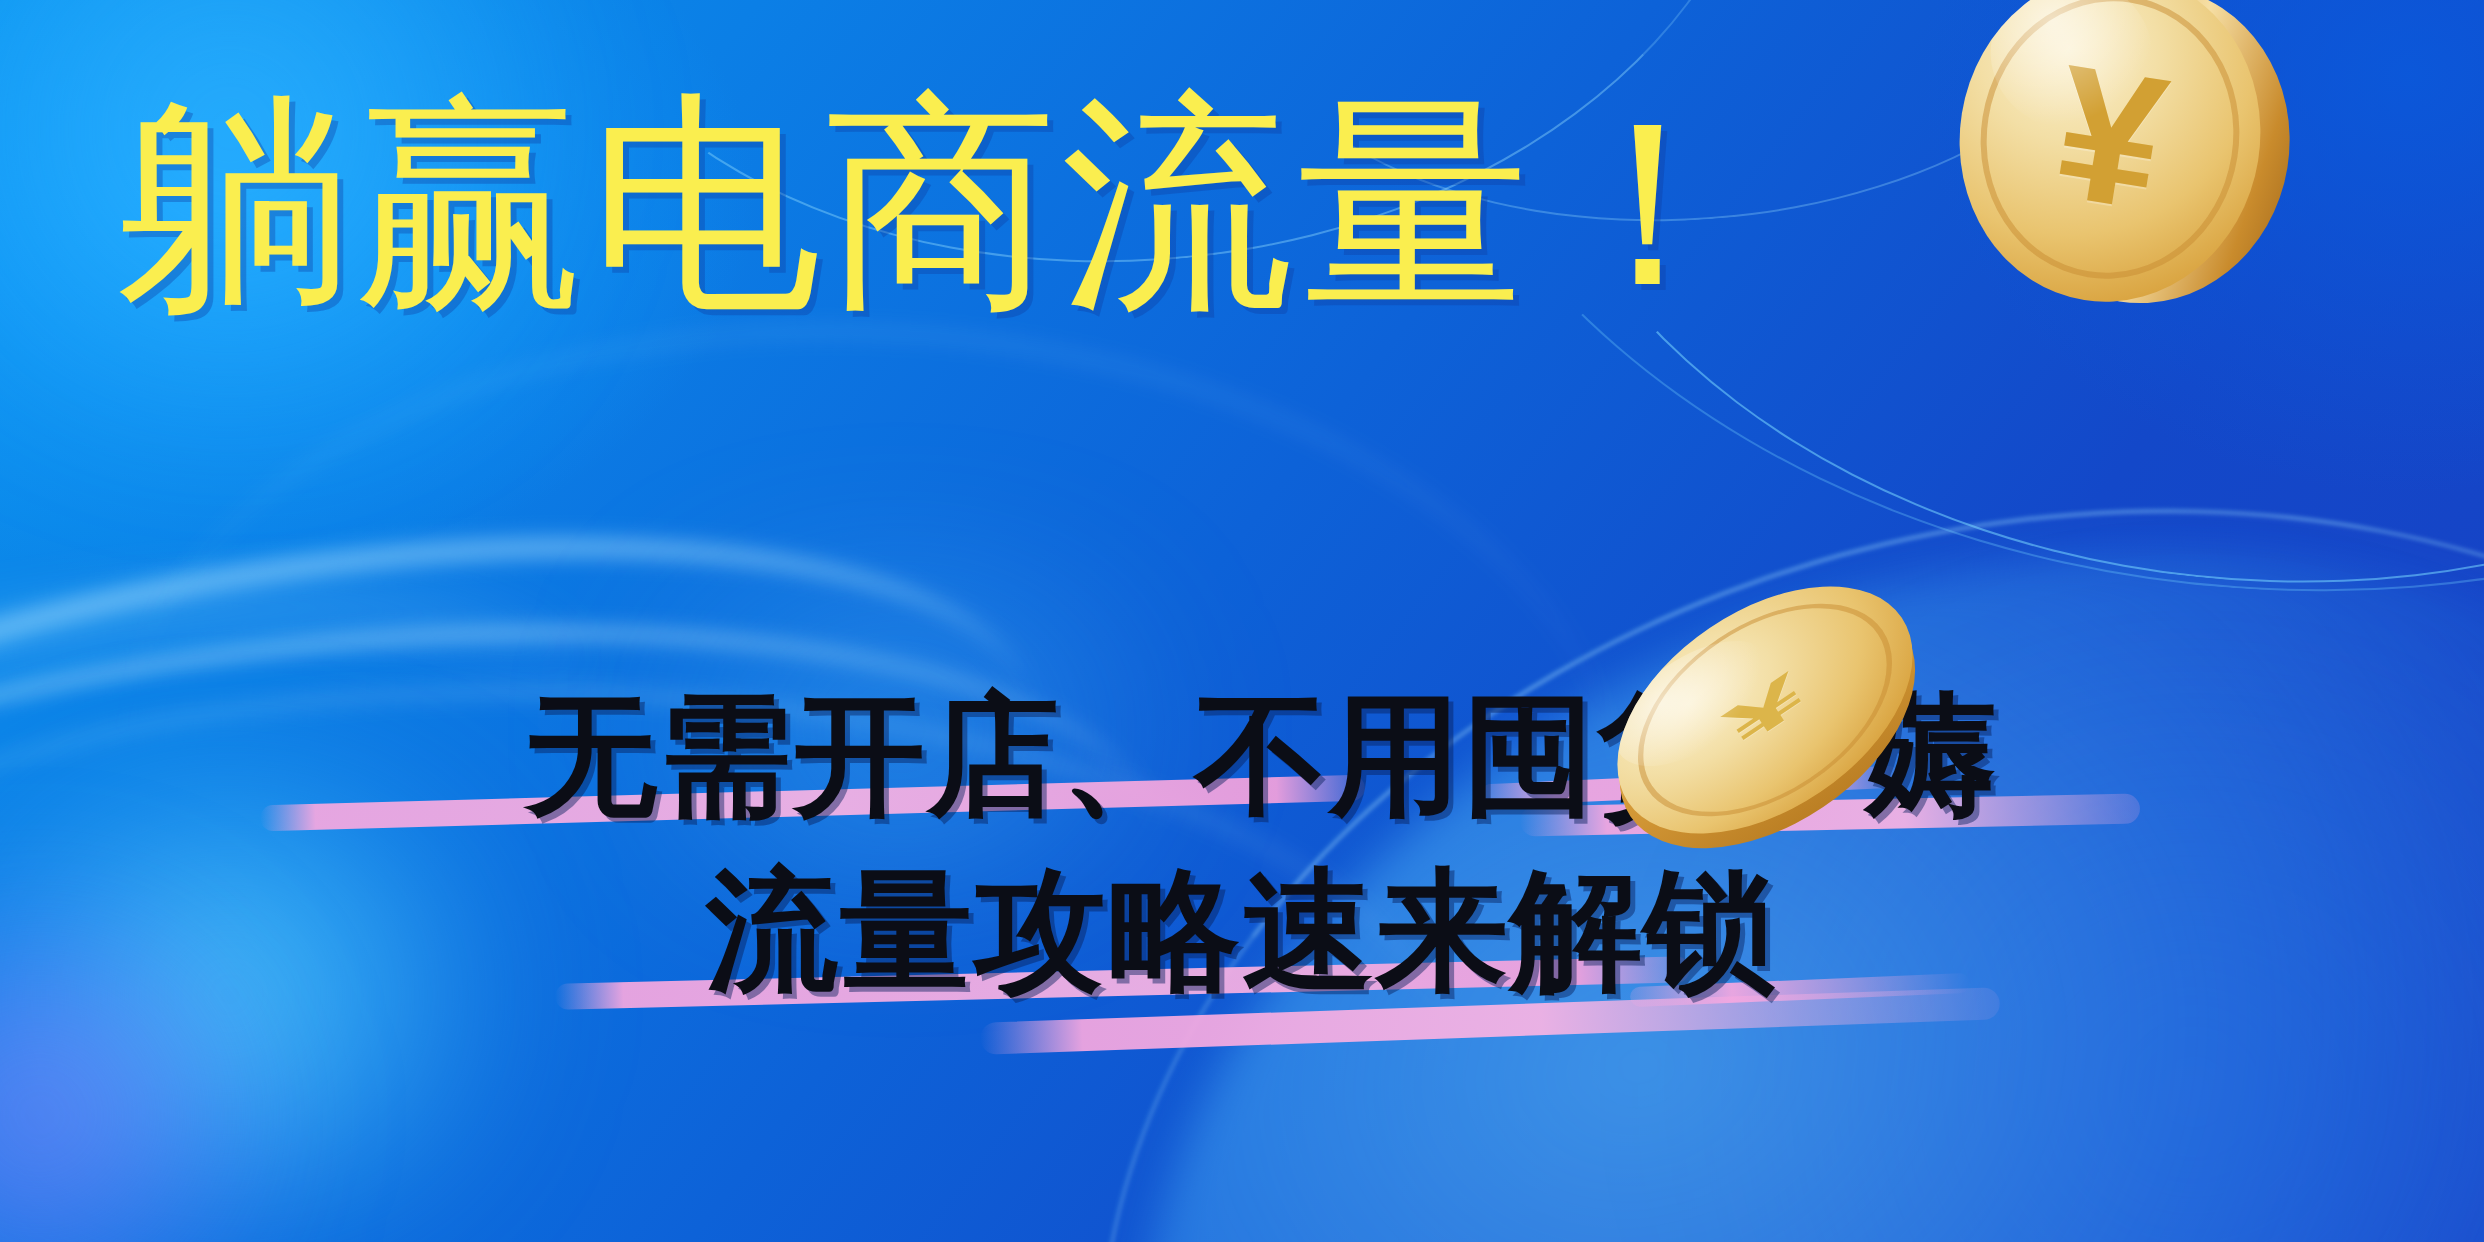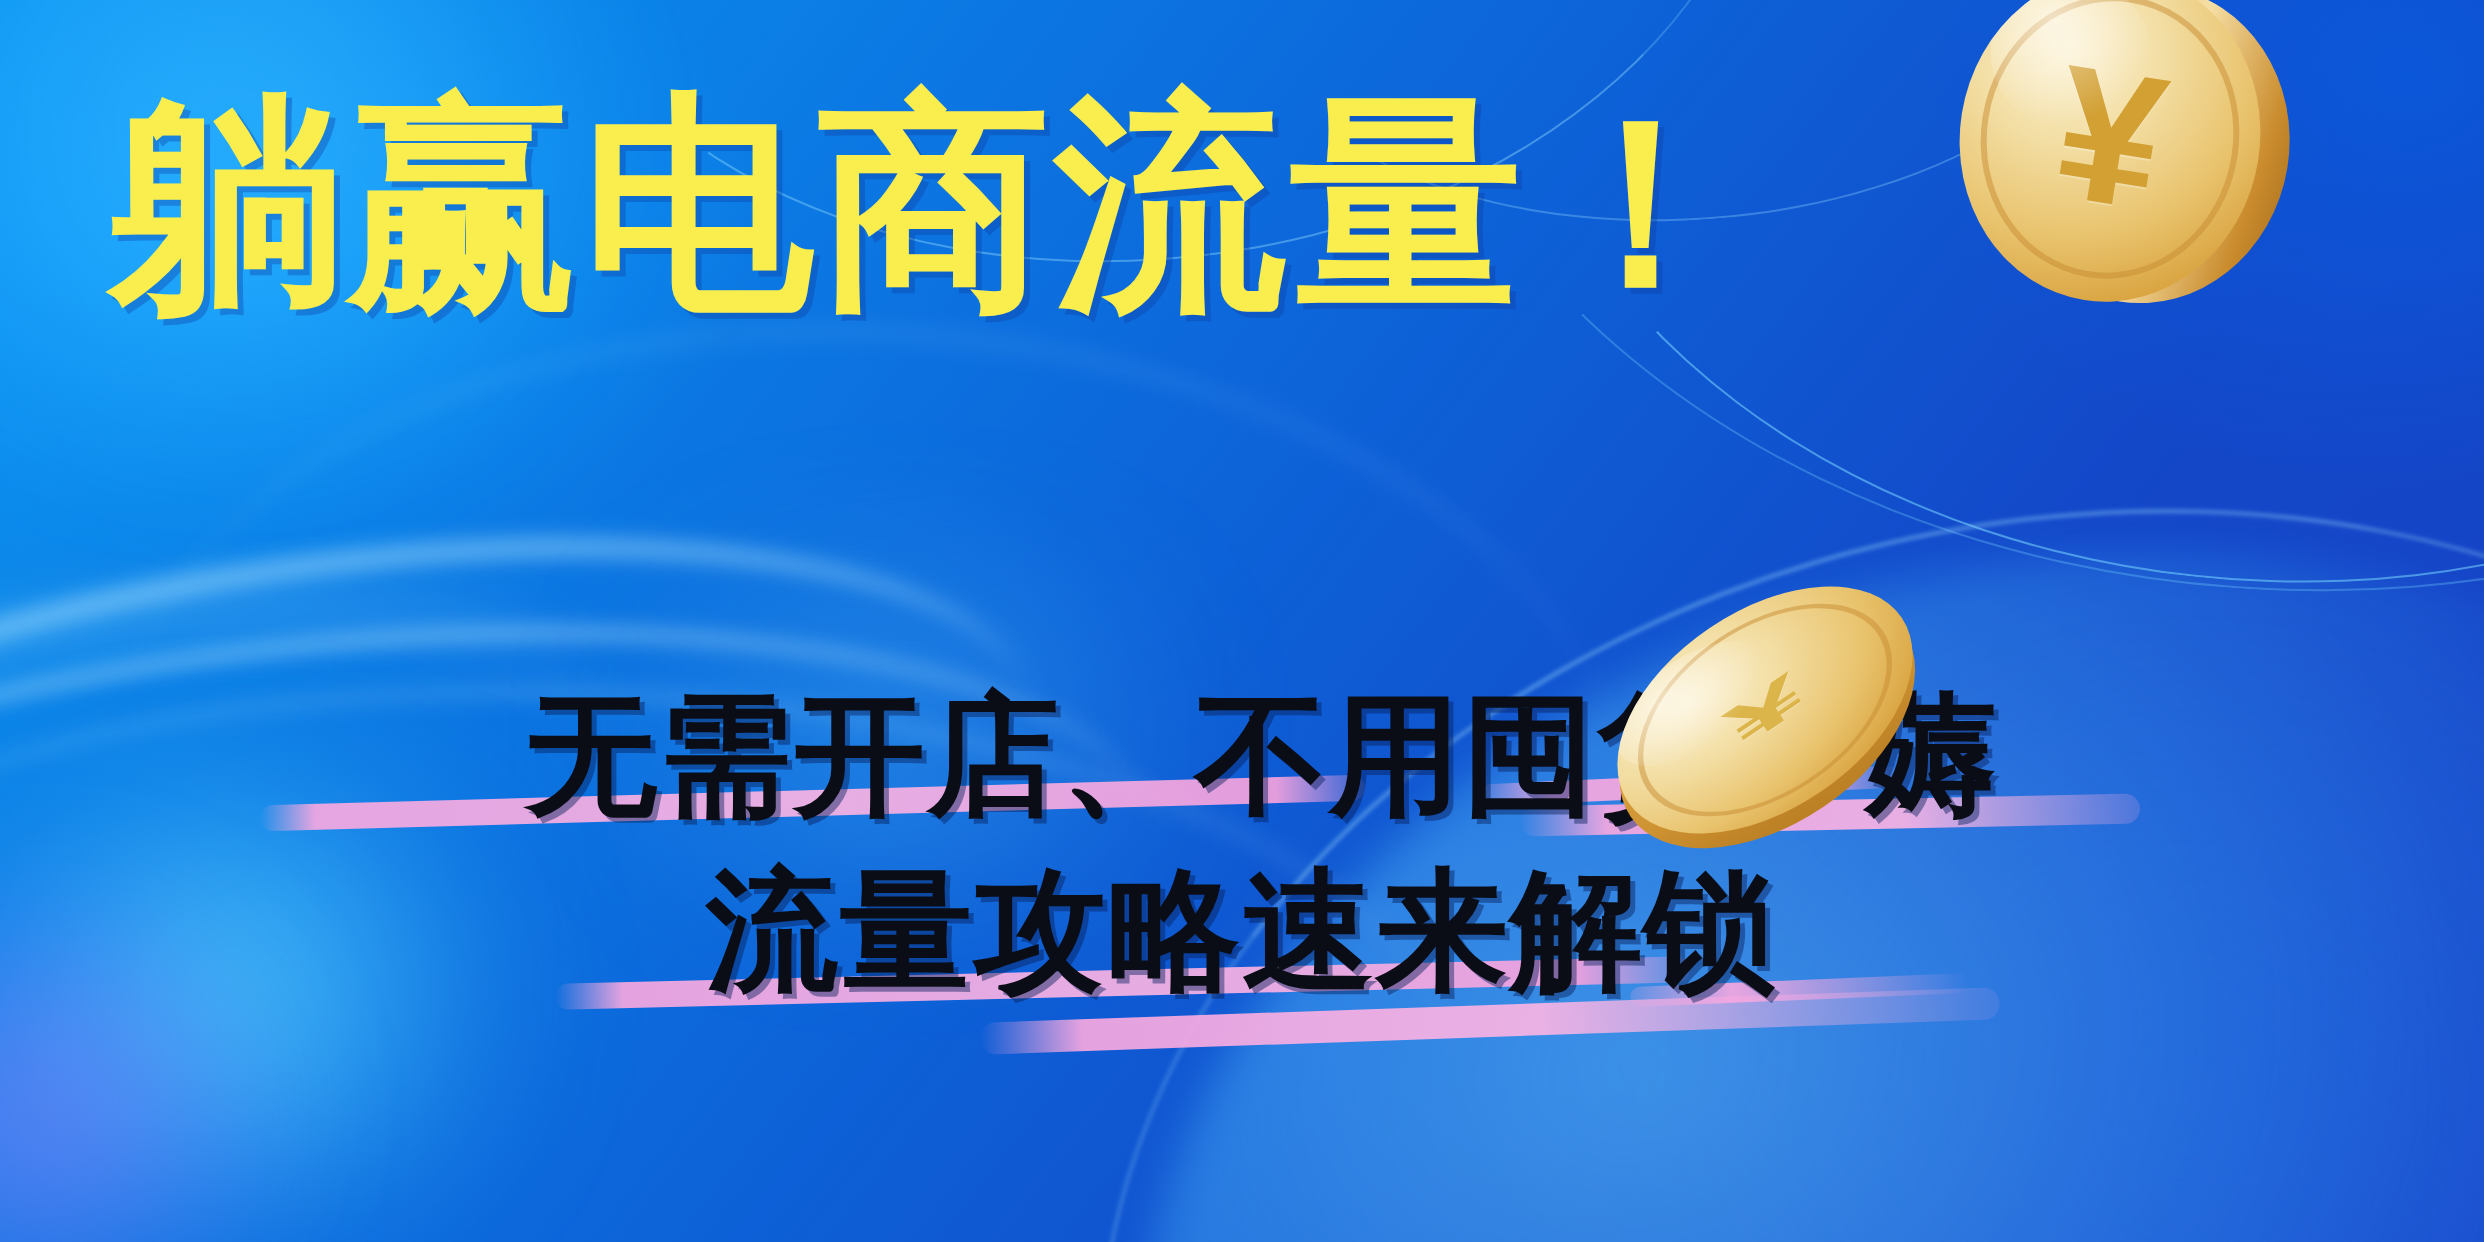--- a/index.html
+++ b/index.html
@@ -119,23 +119,23 @@
 
   
   #coin-mid{left:1600px;top:545px;width:330px;height:330px;transform:rotate(-34deg);}
   #coin-mid .disc{transform:scaleY(.60);}
   #coin-mid .side{left:-6px;top:78px;width:330px;height:200px;z-index:-1;
     background:linear-gradient(180deg,#e7b65f 0%,#d59a38 45%,#bb7f24 100%);}
   #coin-mid .sym{font-size:150px;transform:scaleY(.62);color:#dcb54a;}
 
   
   .headline{
-    position:absolute;left:110px;top:88px;
+    position:absolute;left:117px;top:88px;
     font-size:232px;line-height:1.0;letter-spacing:4px;
-    font-weight:700;color:#faee4f;
+    font-weight:400;color:#faee4f;
     white-space:nowrap;
     text-shadow: 6px 6px 0 rgba(15,60,160,.35);
   }
 
   .sub{
     position:absolute;left:0;right:0;
     text-align:center;
     font-size:132px;line-height:1.0;letter-spacing:2px;
     font-weight:900;color:#0b0d16;
     white-space:nowrap;

